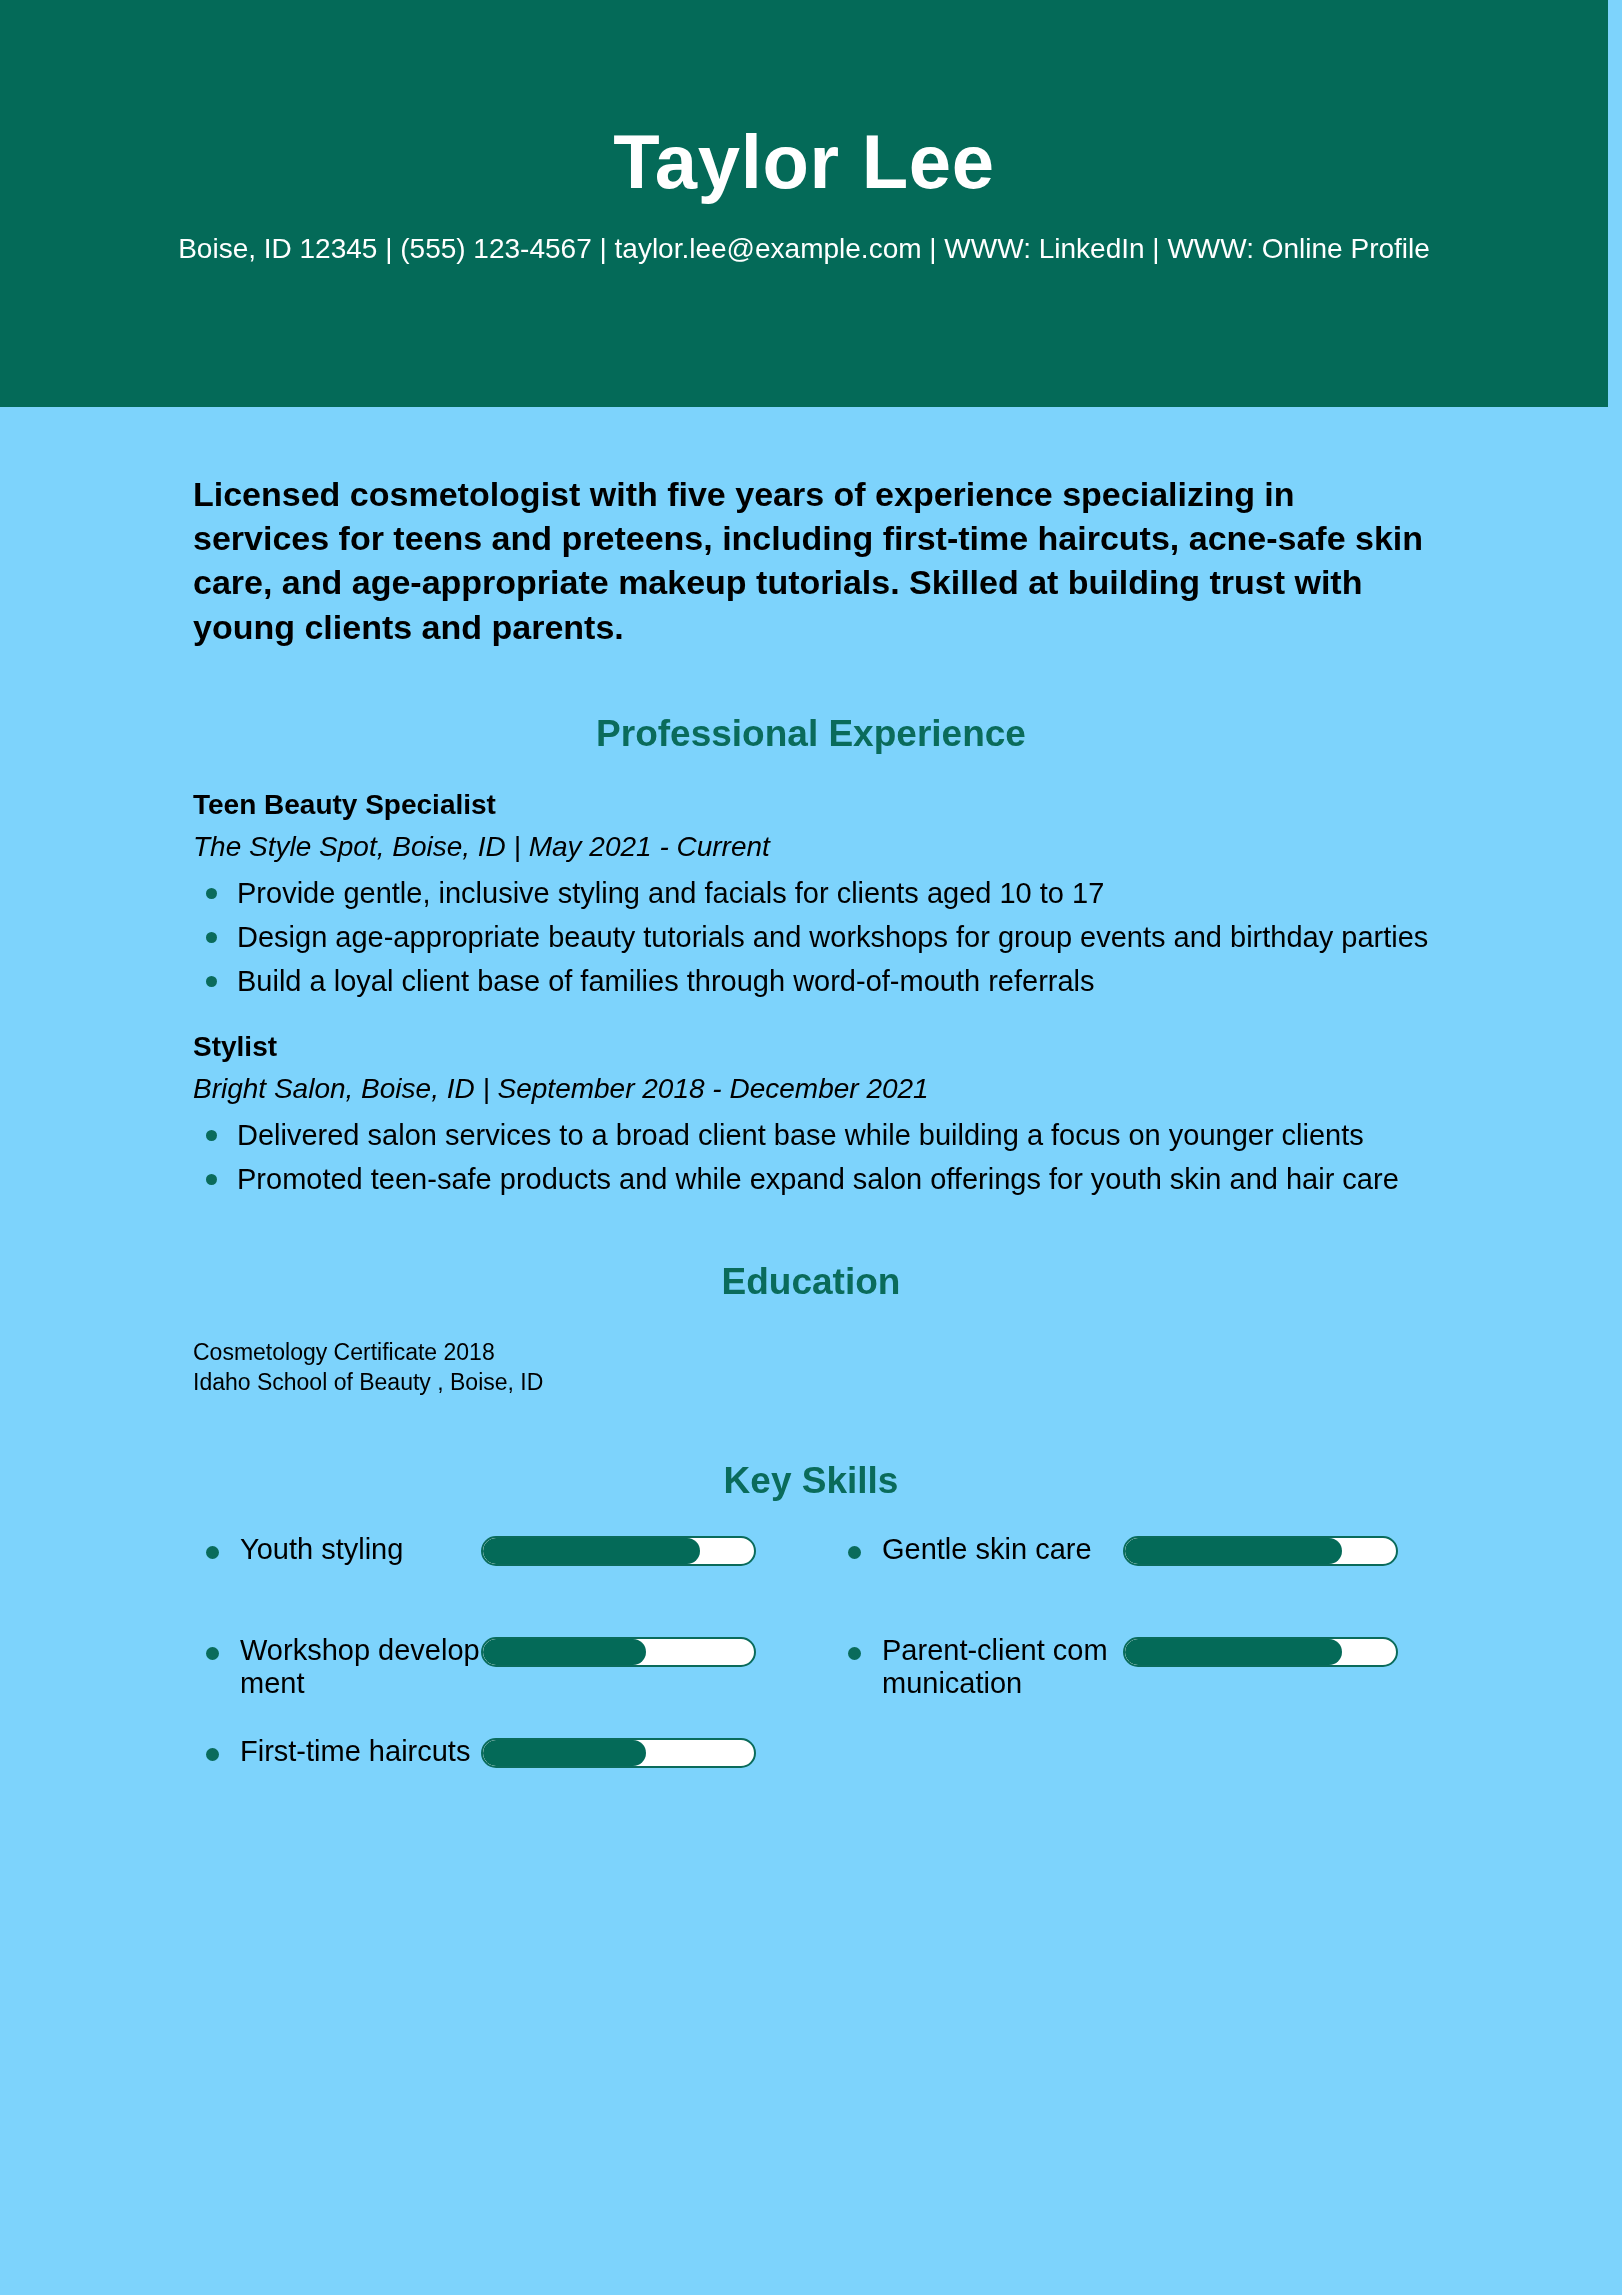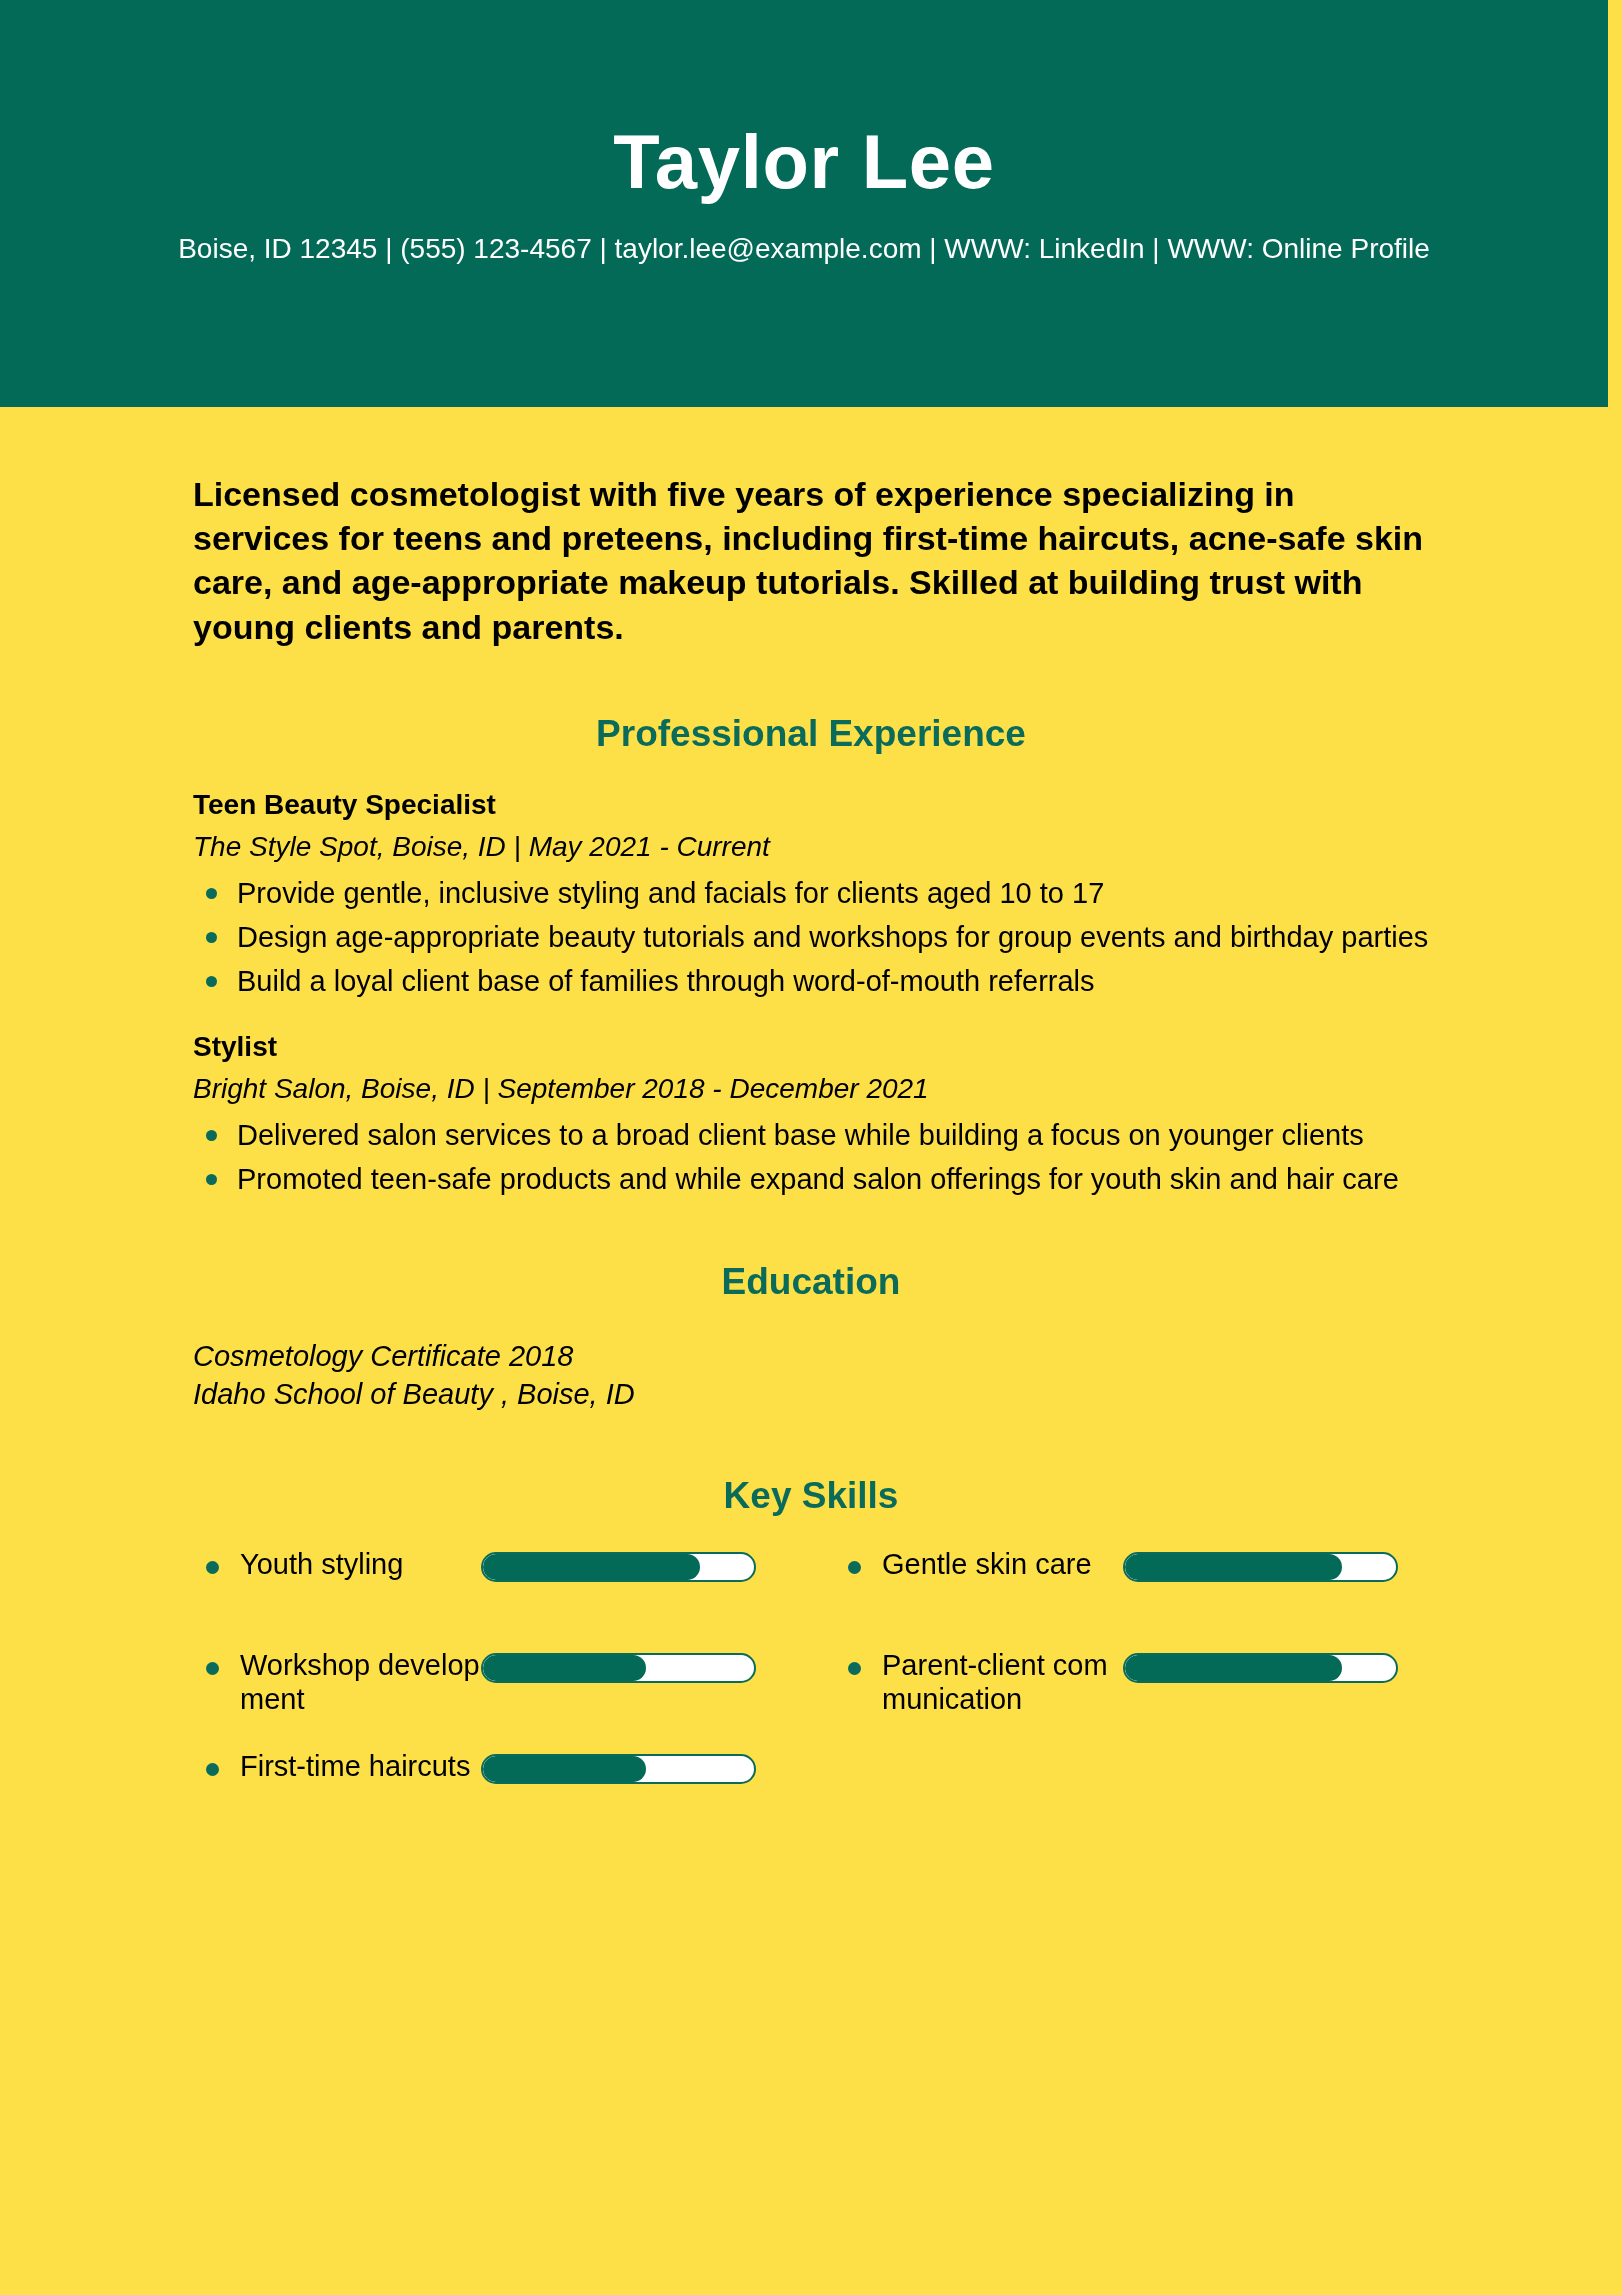--- a/index.html
+++ b/index.html
@@ -12,21 +12,21 @@
     height: 2295px;
     font-family: "Liberation Sans", sans-serif;
     color: #000000;
     overflow: hidden;
   }
 
   .page {
     position: relative;
     width: 1622px;
     height: 2295px;
-    background: #fde047;
+    background: #7dd3fc;
   }
 
   
   .header-band {
     position: absolute;
     left: 0;
     top: 0;
     width: 1608px;
     height: 407px;
     background: #046A58;
@@ -118,23 +118,22 @@
     left: 13px;
     top: 13px;
     width: 11px;
     height: 11px;
     border-radius: 50%;
     background: #0A6B5B;
   }
 
   .edu-block {
     margin-top: 34px;
-    font-size: 29px;
+    font-size: 23px;
     line-height: 1.32;
-    font-style: italic;
   }
 
   
   .skills-grid {
     margin-top: 31px;
     display: grid;
     grid-template-columns: 1fr 1fr;
     column-gap: 79px;
     row-gap: 0;
     gap: 48px;

